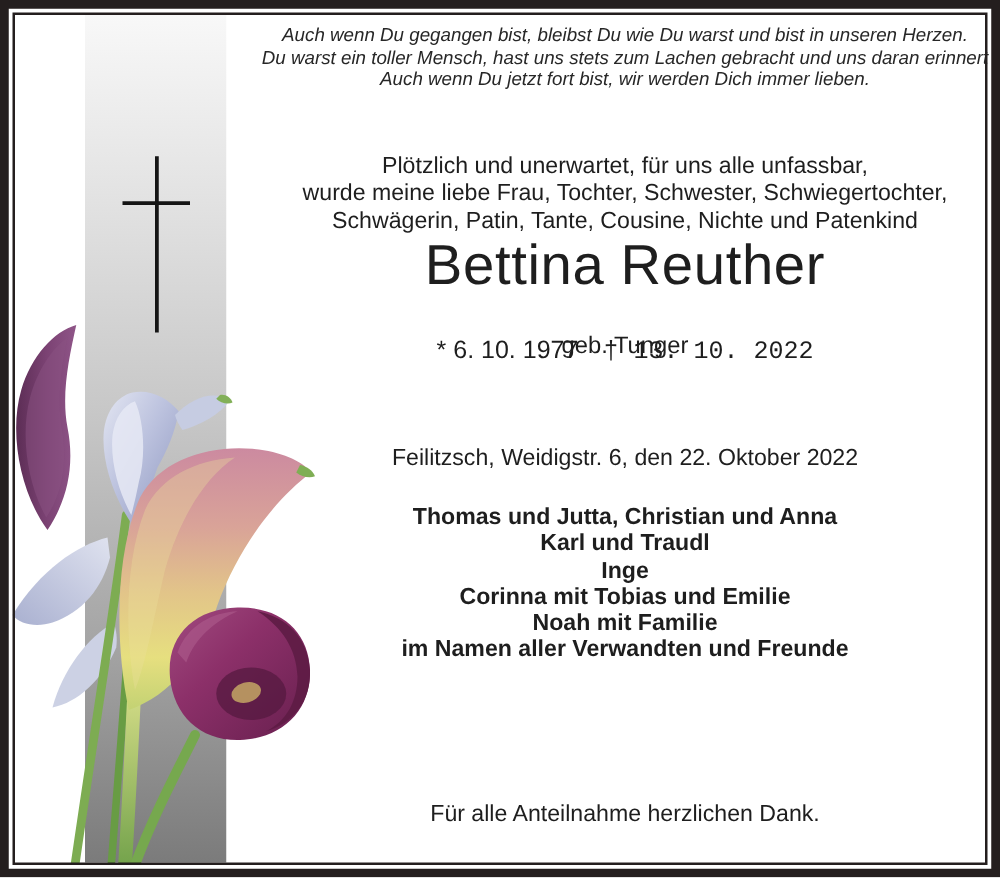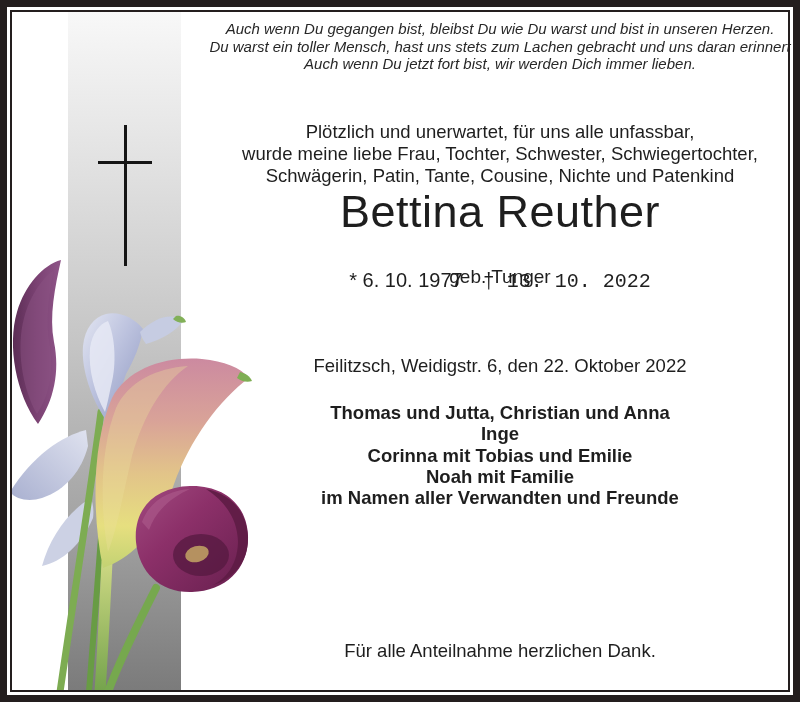--- a/index.html
+++ b/index.html
@@ -130,20 +130,21 @@
     <div class="maiden line">geb. Tunger</div>
 
     <div class="dates line">
       <span class="birth">* 6. 10. 1977</span><span class="death">† 13. 10. 2022</span>
     </div>
 
     <div class="place line">Feilitzsch, Weidigstr. 6, den 22. Oktober 2022</div>
 
     <div class="mourners">
       <div class="line">Thomas und Jutta, Christian und Anna</div>
+      <div class="line">Karl und Traudl</div>
       <div class="line">Inge</div>
       <div class="line">Corinna mit Tobias und Emilie</div>
       <div class="line">Noah mit Familie</div>
       <div class="line">im Namen aller Verwandten und Freunde</div>
     </div>
 
 
     <div class="thanks line">Für alle Anteilnahme herzlichen Dank.</div>
   </div>
 

